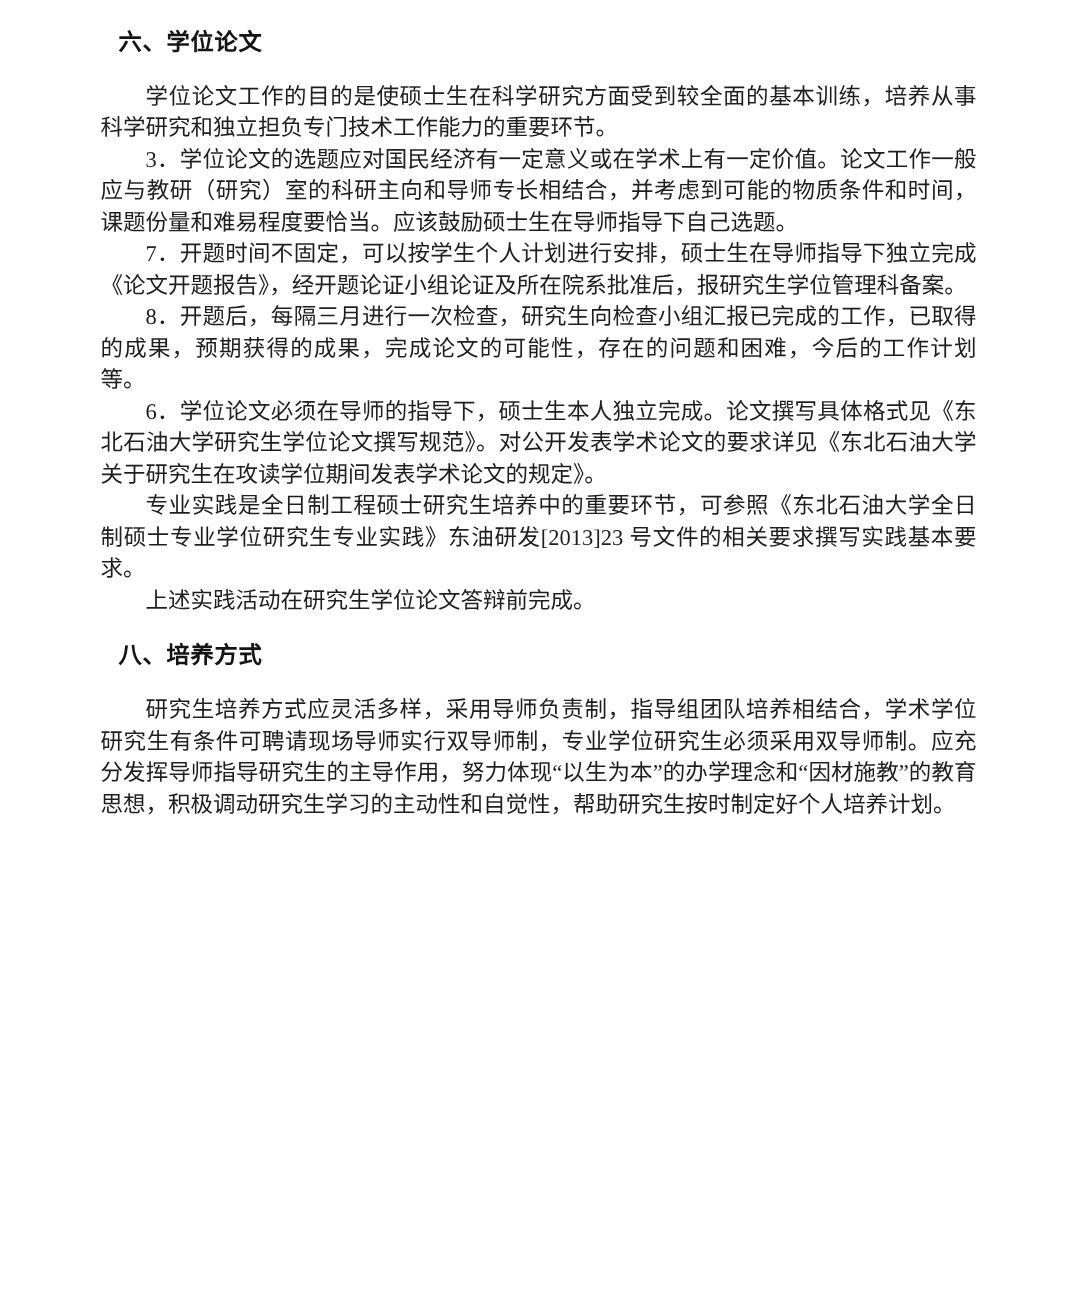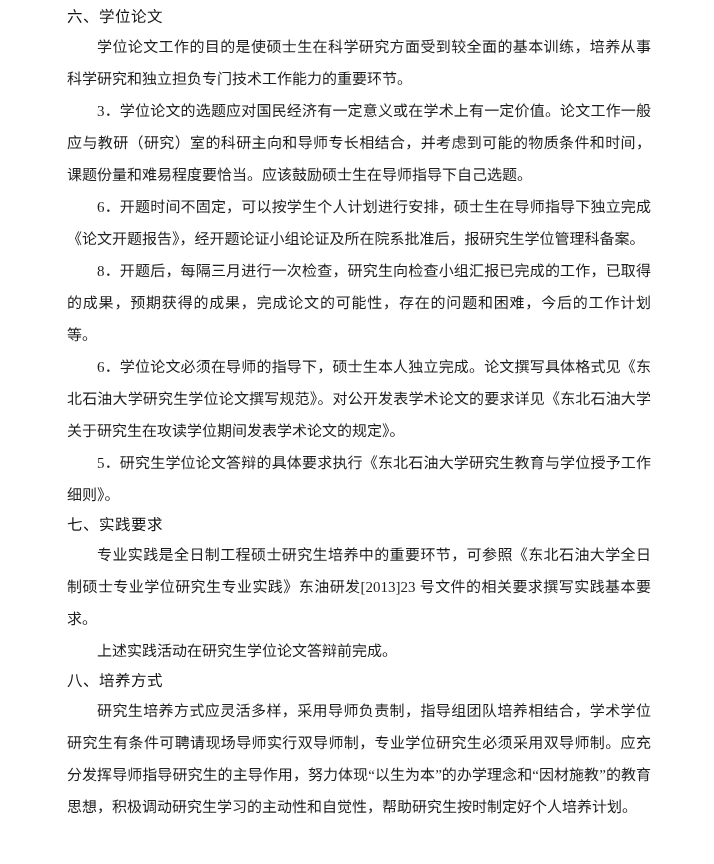--- a/index.html
+++ b/index.html
@@ -22,57 +22,55 @@
     font-size: 15px;
     line-height: 28px;
     color: #1e1e1e;
     overflow: hidden;
   }
   .doc-section {
     margin: 0;
     padding: 0;
   }
   .section-heading {
-    margin: 0;
+    margin: 12px;
     padding: 0;
     font-size: 15.5px;
-    font-weight: normal;
+    font-weight: bold;
     line-height: 28px;
     letter-spacing: 0.5px;
     text-align: left;
     color: #141414;
   }
   .para {
     margin: 0;
     padding: 0;
     text-indent: 2em;
     text-align: justify;
     text-justify: inter-ideograph;
-    line-height: 32px;
+    line-height: 21px;
     word-break: break-all;
     color: #1e1e1e;
   }
 </style>
 </head>
 <body>
 
 <div class="page">
 
   <section class="doc-section">
     <h2 class="section-heading">六、学位论文</h2>
     <p class="para">学位论文工作的目的是使硕士生在科学研究方面受到较全面的基本训练，培养从事科学研究和独立担负专门技术工作能力的重要环节。</p>
     <p class="para">3．学位论文的选题应对国民经济有一定意义或在学术上有一定价值。论文工作一般应与教研（研究）室的科研主向和导师专长相结合，并考虑到可能的物质条件和时间，课题份量和难易程度要恰当。应该鼓励硕士生在导师指导下自己选题。</p>
-    <p class="para">6．开题时间不固定，可以按学生个人计划进行安排，硕士生在导师指导下独立完成《论文开题报告》，经开题论证小组论证及所在院系批准后，报研究生学位管理科备案。</p>
+    <p class="para">7．开题时间不固定，可以按学生个人计划进行安排，硕士生在导师指导下独立完成《论文开题报告》，经开题论证小组论证及所在院系批准后，报研究生学位管理科备案。</p>
     <p class="para">8．开题后，每隔三月进行一次检查，研究生向检查小组汇报已完成的工作，已取得的成果，预期获得的成果，完成论文的可能性，存在的问题和困难，今后的工作计划等。</p>
     <p class="para">6．学位论文必须在导师的指导下，硕士生本人独立完成。论文撰写具体格式见《东北石油大学研究生学位论文撰写规范》。对公开发表学术论文的要求详见《东北石油大学关于研究生在攻读学位期间发表学术论文的规定》。</p>
-    <p class="para">5．研究生学位论文答辩的具体要求执行《东北石油大学研究生教育与学位授予工作细则》。</p>
   </section>
 
   <section class="doc-section">
-    <h2 class="section-heading">七、实践要求</h2>
     <p class="para">专业实践是全日制工程硕士研究生培养中的重要环节，可参照《东北石油大学全日制硕士专业学位研究生专业实践》东油研发[2013]23 号文件的相关要求撰写实践基本要求。</p>
     <p class="para">上述实践活动在研究生学位论文答辩前完成。</p>
   </section>
 
   <section class="doc-section">
     <h2 class="section-heading">八、培养方式</h2>
     <p class="para">研究生培养方式应灵活多样，采用导师负责制，指导组团队培养相结合，学术学位研究生有条件可聘请现场导师实行双导师制，专业学位研究生必须采用双导师制。应充分发挥导师指导研究生的主导作用，努力体现“以生为本”的办学理念和“因材施教”的教育思想，积极调动研究生学习的主动性和自觉性，帮助研究生按时制定好个人培养计划。</p>
 
   </section>
 

